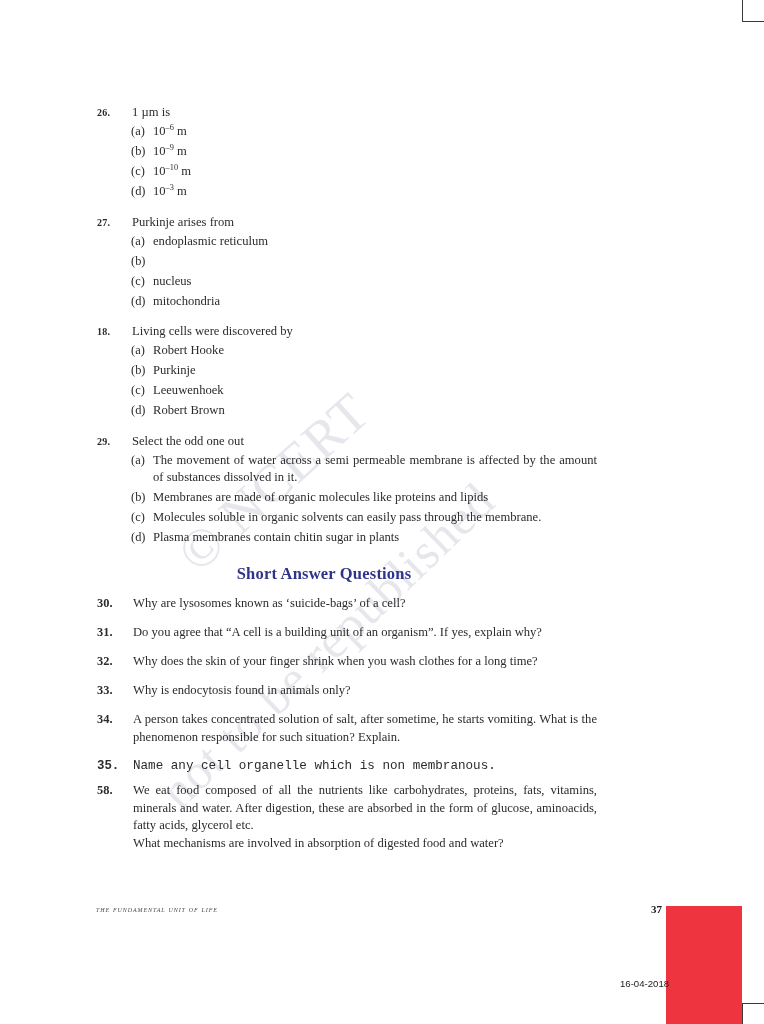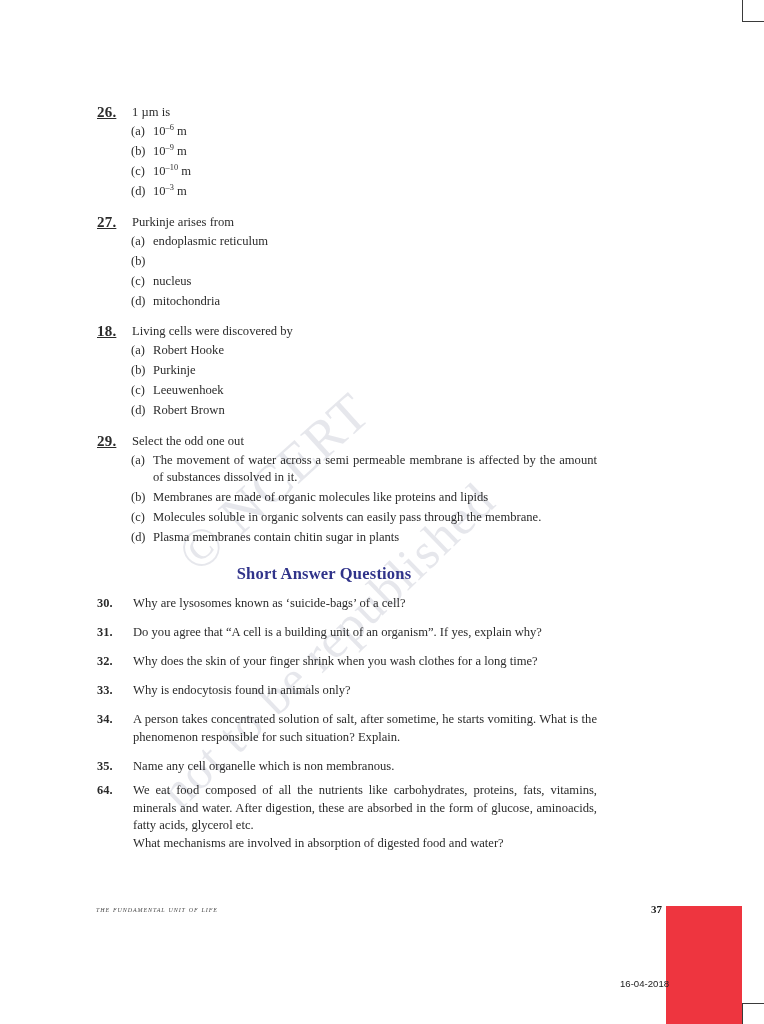--- a/index.html
+++ b/index.html
@@ -83,24 +83,23 @@
     top: 104px;
     width: 500px;
   }
 
   .q-block { position: relative; margin-bottom: 9.5px; }
   .q-head { display: flex; align-items: flex-start; }
   .q-num {
     width: 35px;
     flex: 0 0 35px;
     font-weight: bold;
-    font-size: 15px;
+    font-size: 10px;
     line-height: 17px;
     letter-spacing: 0.2px;
-    text-decoration: underline;
   }
   .q-text {
     flex: 1;
     font-size: 12.6px;
     line-height: 17px;
     text-align: justify;
   }
 
   .opt-list { margin-top: 2px; }
   .opt-row { display: flex; align-items: flex-start; margin-bottom: 2.5px; }
@@ -159,21 +158,21 @@
     line-height: 17.5px;
   }
   .sa-text {
     flex: 1;
     font-size: 12.6px;
     line-height: 17.5px;
     text-align: justify;
     text-align-last: left;
   }
   .sa-text .tail { display: block; }
-  #sa-35 { margin-bottom: 7px; }
+  #sa-35 { margin-bottom: 7px; font-family: Liberation Mono, monospace; }
 
   
   #footer-chapter {
     position: absolute;
     left: 96px;
     top: 905px;
     font-family: "Liberation Serif", "DejaVu Serif", serif;
     font-style: italic;
     font-size: 8.4px;
     letter-spacing: 0.9px;
@@ -358,21 +357,21 @@
       <div class="sa-num">34.</div>
       <div class="sa-text">A person takes concentrated solution of salt, after sometime, he starts vomiting. What is the phenomenon responsible for such situation? Explain.</div>
     </div>
 
     <div class="sa-block" id="sa-35">
       <div class="sa-num">35.</div>
       <div class="sa-text">Name any cell organelle which is non membranous.</div>
     </div>
 
     <div class="sa-block" id="sa-36">
-      <div class="sa-num">64.</div>
+      <div class="sa-num">58.</div>
       <div class="sa-text"><span>We eat food composed of all the nutrients like carbohydrates, proteins, fats, vitamins, minerals and water. After digestion, these are absorbed in the form of glucose, aminoacids, fatty acids, glycerol etc.</span><span class="tail">What mechanisms are involved in absorption of digested food and water?</span></div>
     </div>
 
   </div>
 
   <div id="footer-chapter">The Fundamental Unit of Life</div>
   <div id="page-number">37</div>
   <div id="red-block"></div>
   <div id="print-date">16-04-2018</div>
 

